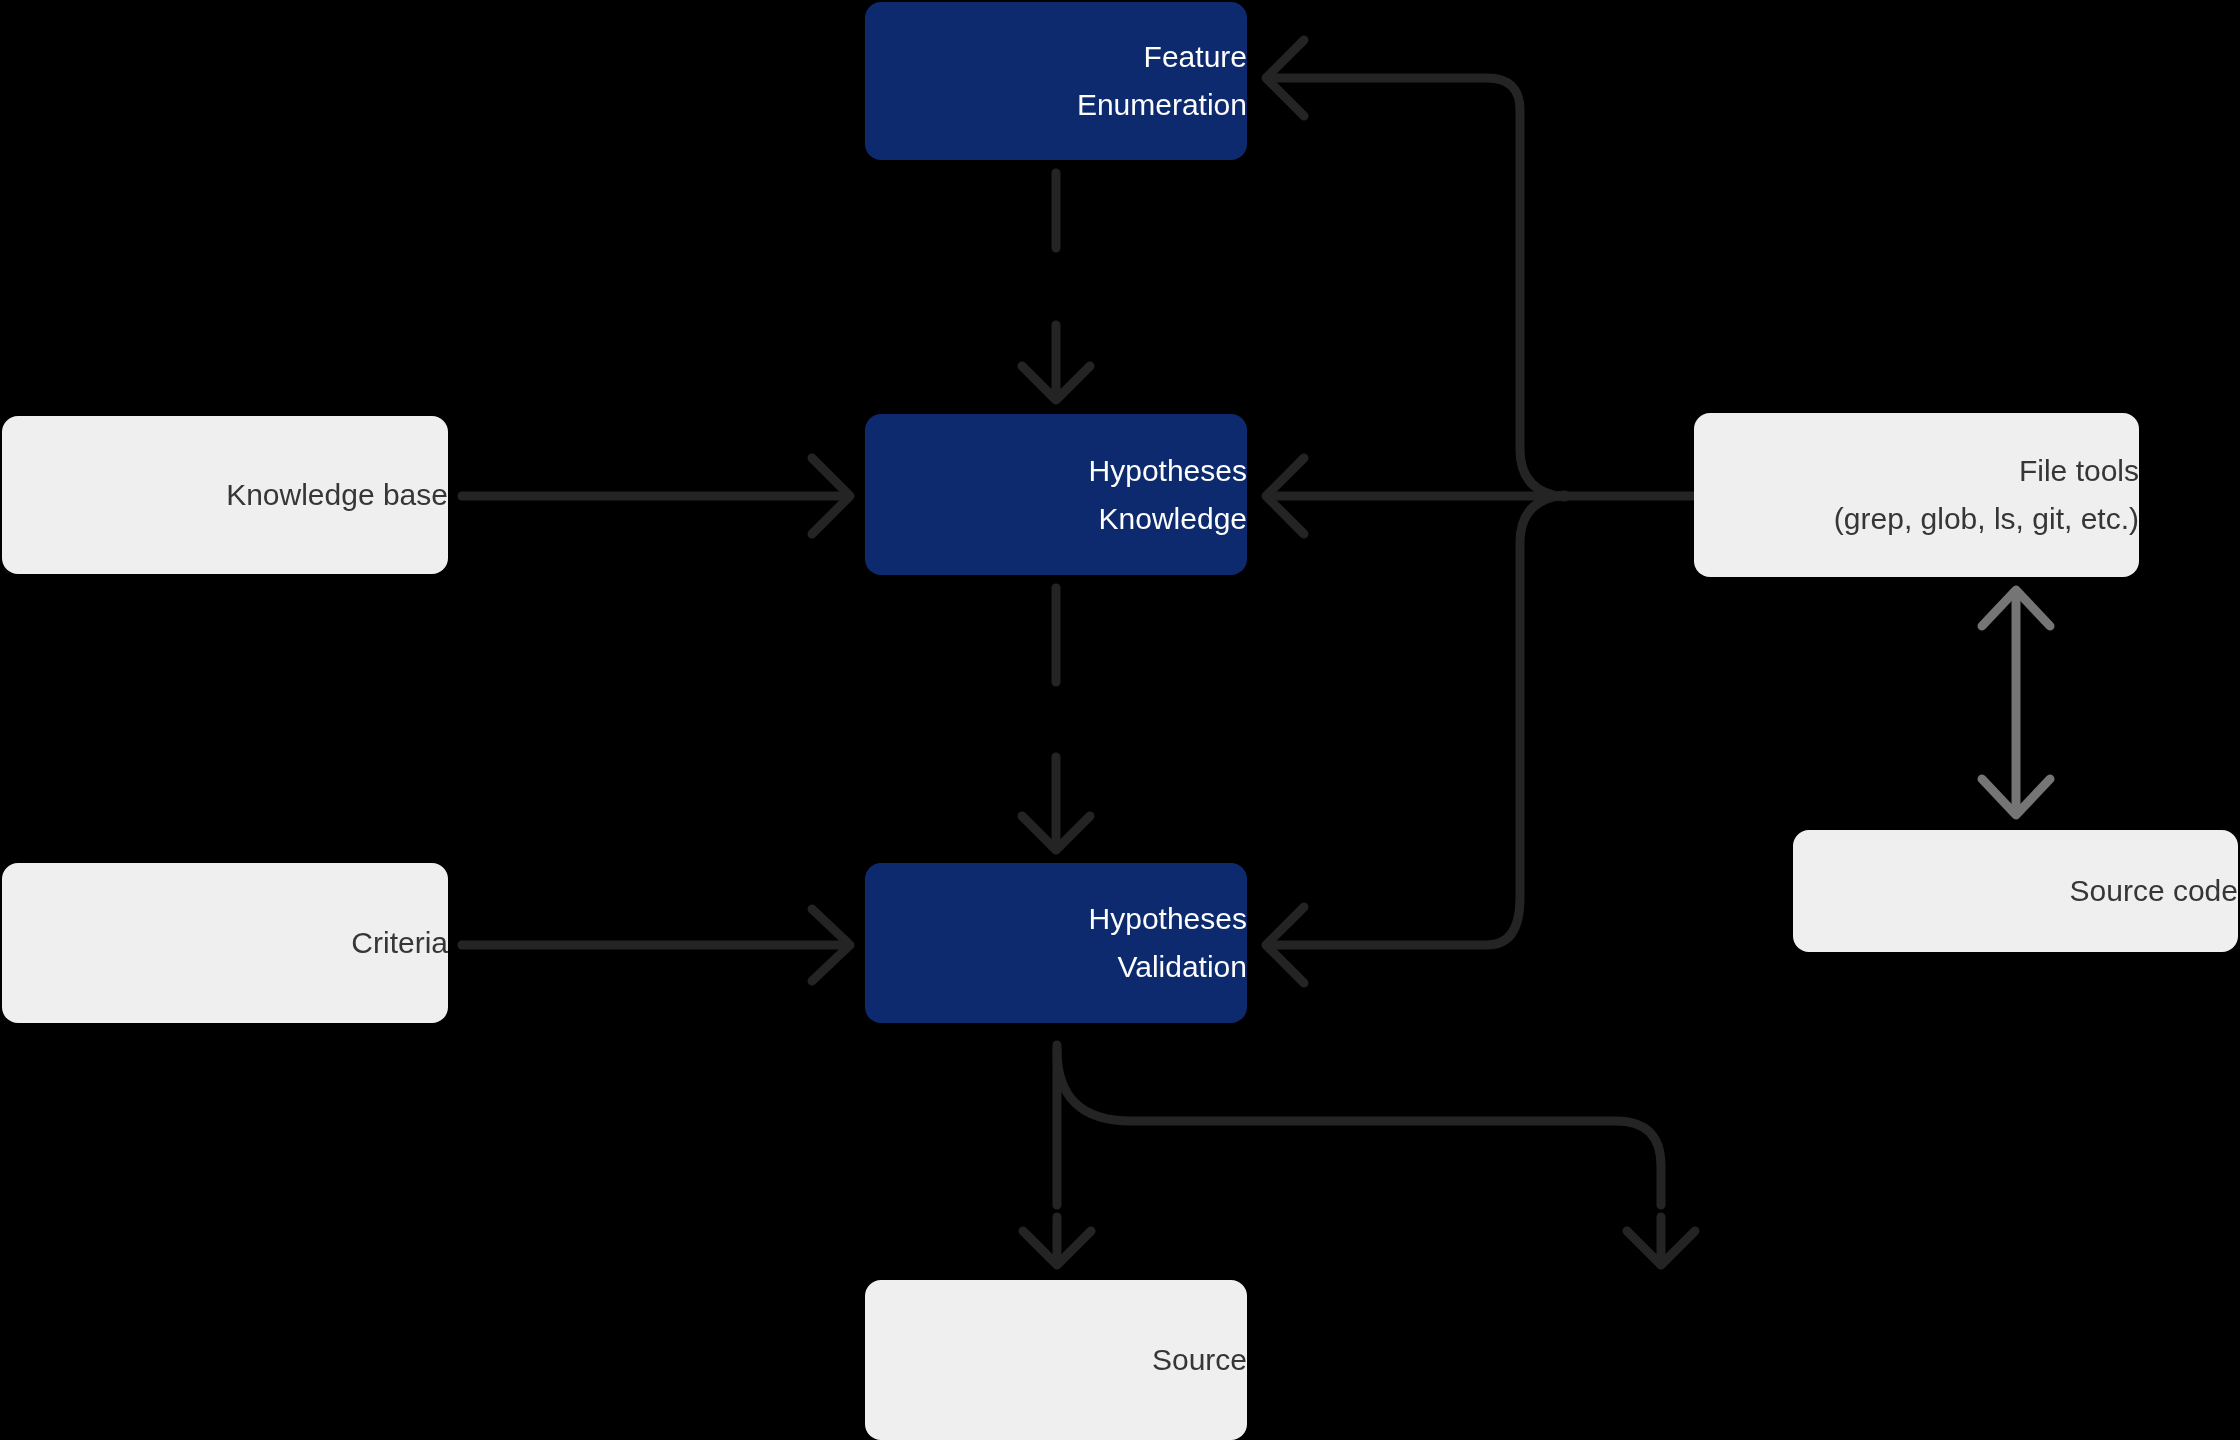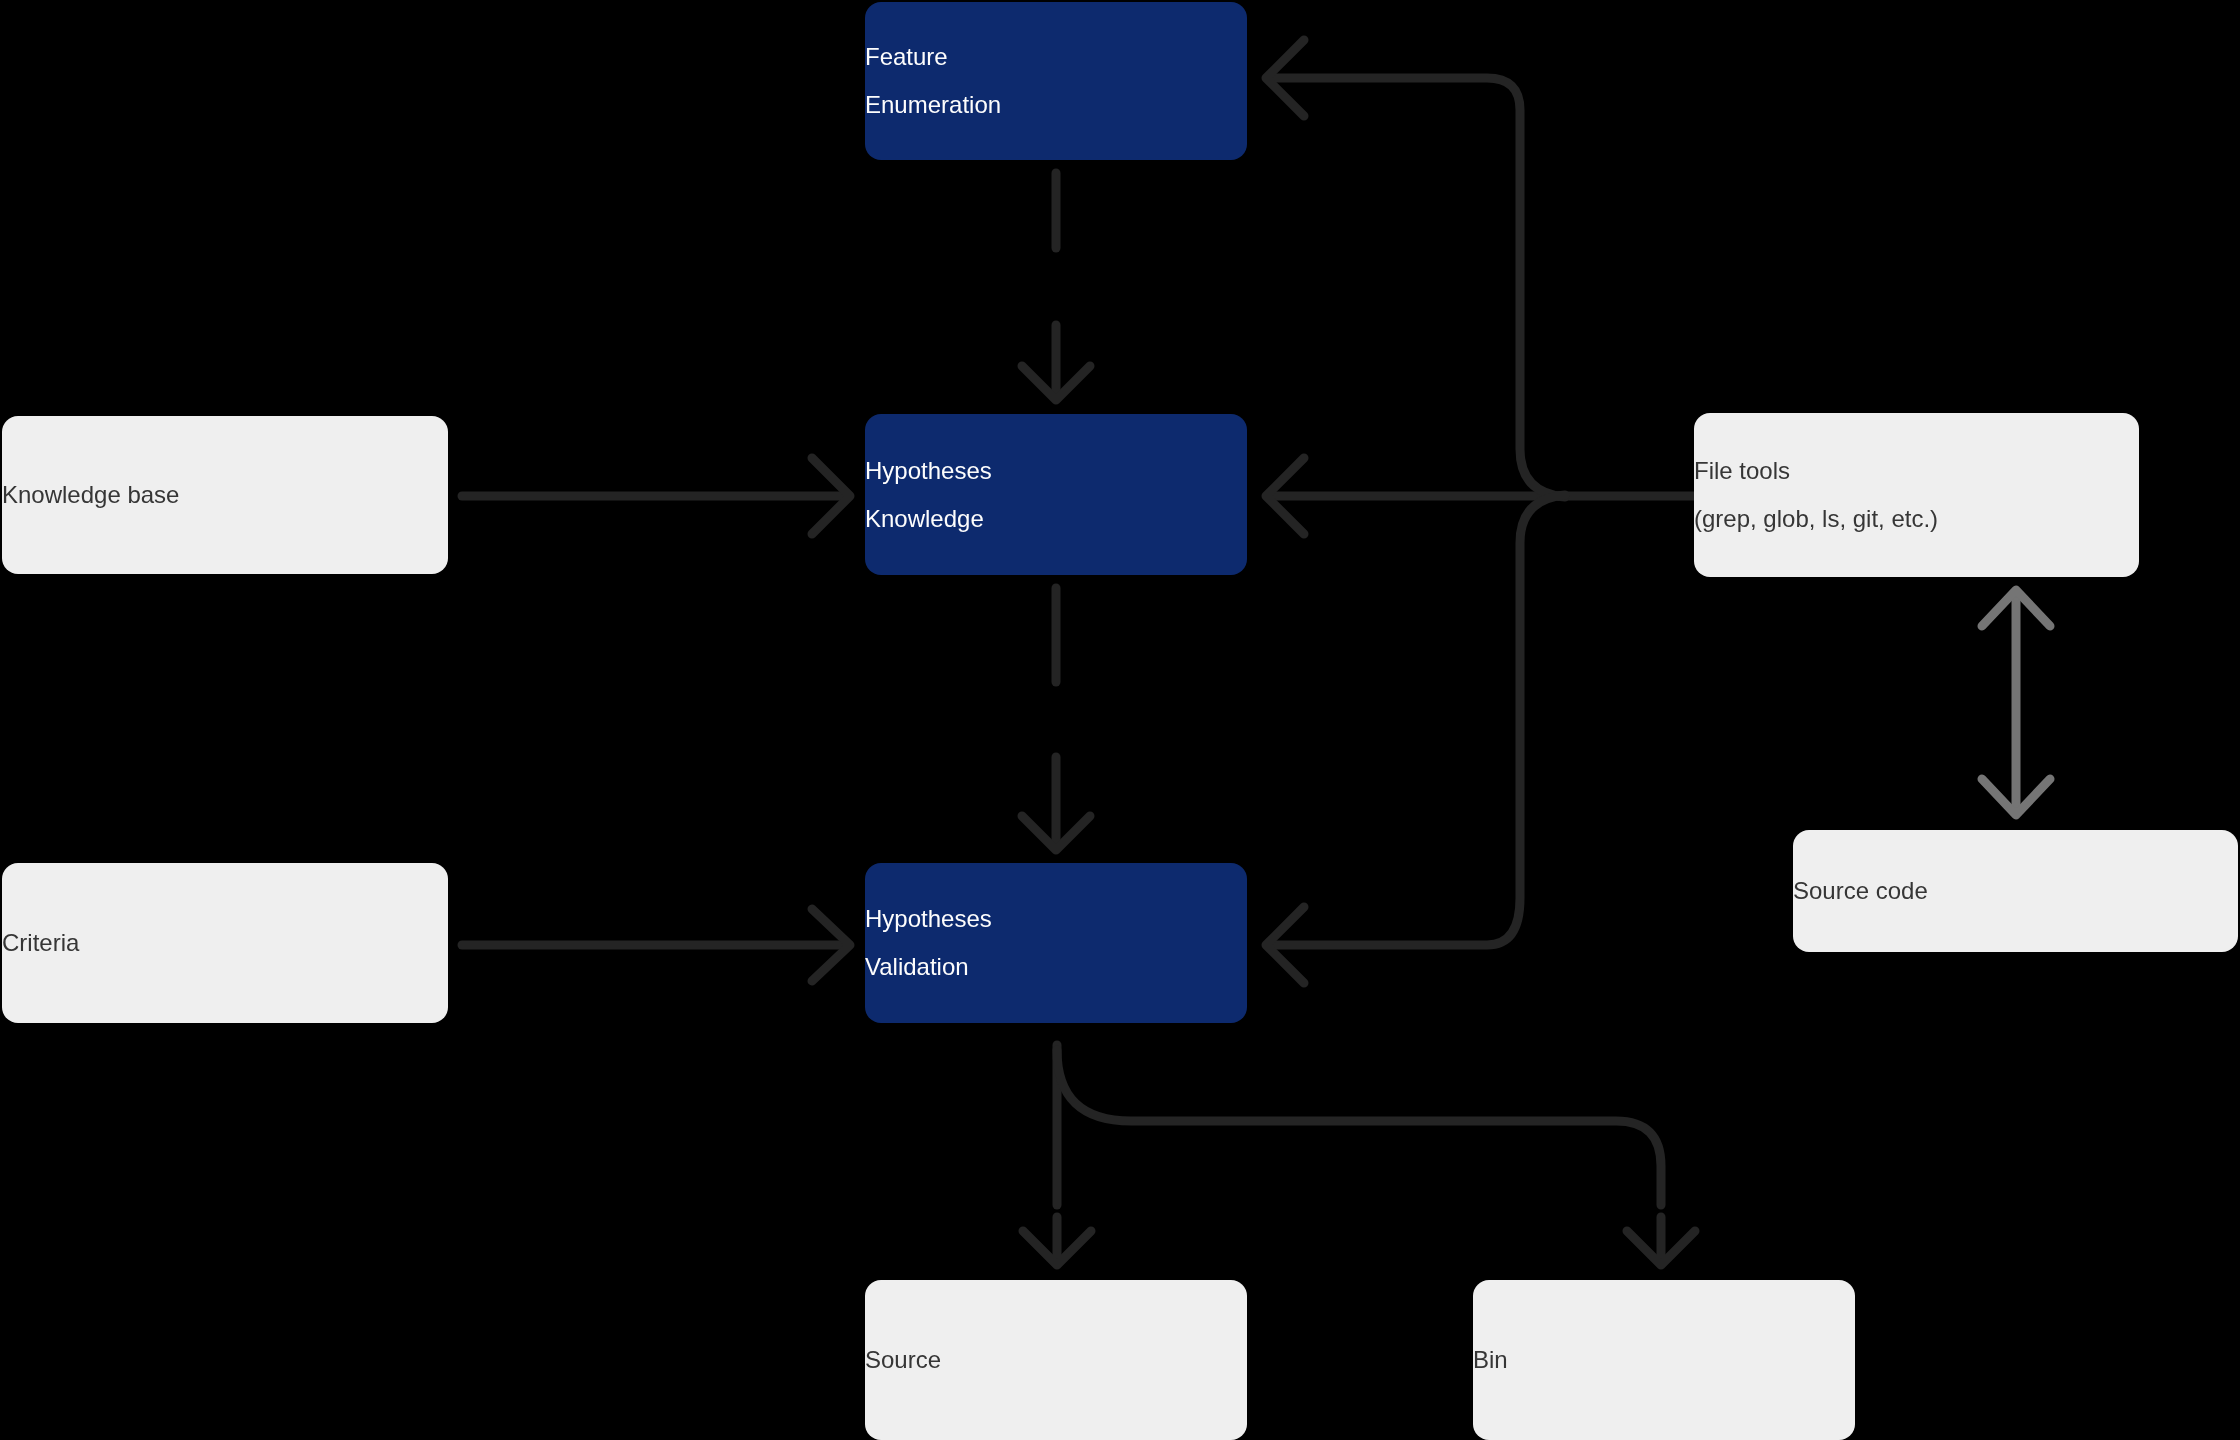--- a/index.html
+++ b/index.html
@@ -16,23 +16,23 @@
     position:relative;
     width:2240px;height:1440px;
     background:var(--background);
     overflow:hidden;
     font-family:"Liberation Sans", sans-serif;
   }
   .node{
     position:absolute;
     border-radius:16px;
     display:flex;flex-direction:column;
-    align-items:flex-start;justify-content:center;
+    align-items:flex-end;justify-content:center;
     text-align:center;
-    font-size:24px;line-height:48px;font-weight:500;
+    font-size:30px;line-height:48px;font-weight:500;
   }
   .node.primary{background:var(--primary-box);color:var(--primary-text);}
   .node.secondary{background:var(--secondary-box);color:var(--secondary-text);}
   #edges{position:absolute;left:0;top:0;}
   .edge{fill:none;stroke:var(--arrow-dark);stroke-width:9;stroke-linecap:round;stroke-linejoin:round;}
   .edge.gray{stroke:var(--arrow-gray);}
 </style>
 </head>
 <body>
 
@@ -126,17 +126,14 @@
   </div>
 
   <div class="node secondary" style="left:1793px;top:830px;width:445px;height:122px;">
     <span>Source code</span>
   </div>
 
   <div class="node secondary" style="left:865px;top:1280px;width:382px;height:160px;">
     <span>Source</span>
   </div>
 
-  <div class="node secondary" style="left:1473px;top:1280px;width:382px;height:160px;">
-    <span>Bin</span>
-  </div>
 
 </div>
 
 </body></html>

